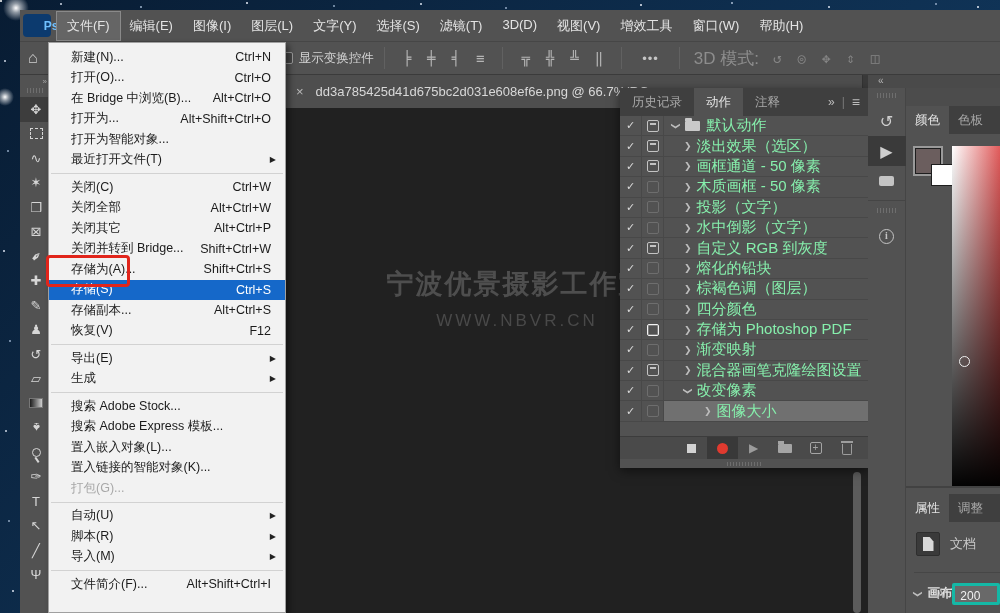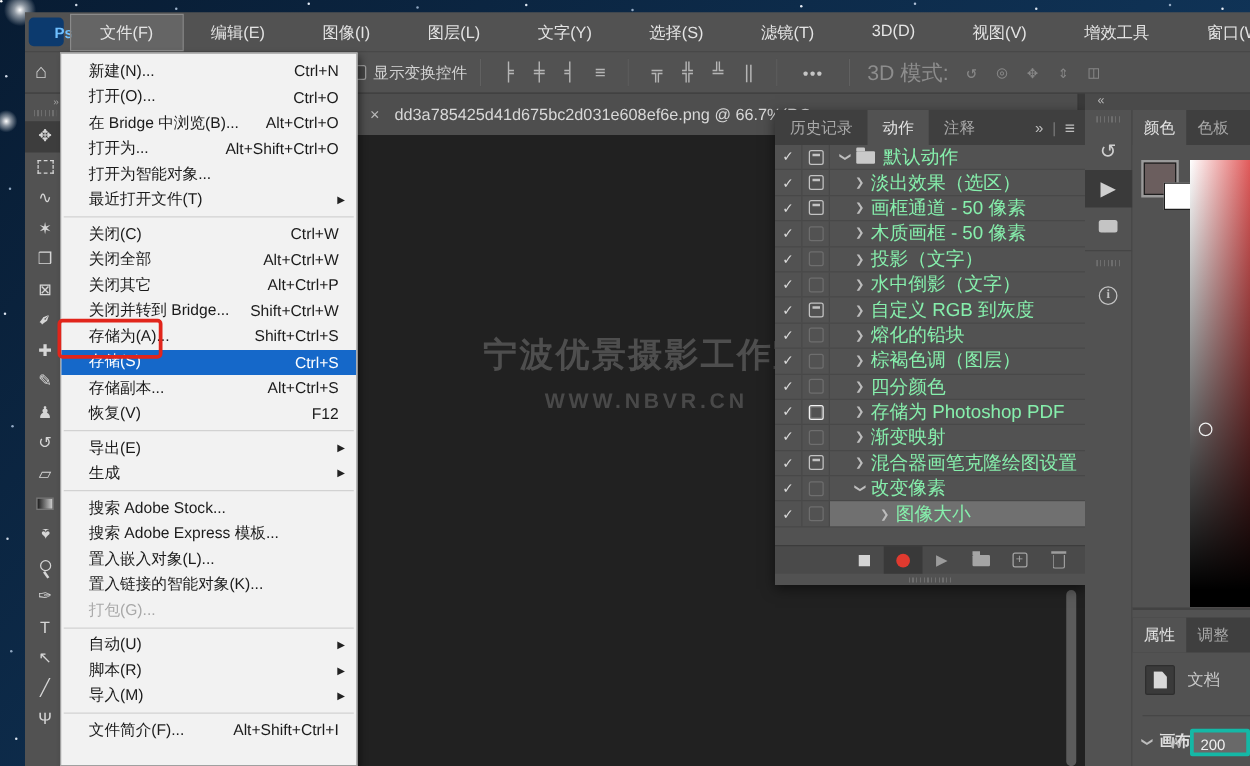--- a/index.html
+++ b/index.html
@@ -21,21 +21,21 @@
     background:radial-gradient(circle,#ffffff 0%,rgba(255,255,255,.5) 30%,rgba(255,255,255,0) 70%); }
 
   
   .window { position:absolute; left:20px; top:10px; width:980px; height:603px; background:#535353; }
 
   
   .menubar { position:absolute; left:0; top:0; width:100%; height:32px; background:#525252;
     display:flex; align-items:center; border-bottom:1px solid #464646; }
   .ps-logo { width:23px; height:23px; margin:0 6px 0 3px; border-radius:4px; background:#0c3a6e;
     color:#6fc0ff; font-weight:bold; font-size:12px; display:flex; align-items:center; justify-content:center;padding-left:28px; }
-  .menu-item { color:#e4e4e4; font-size:13px; padding:5px 23px; white-space:nowrap; }
+  .menu-item { color:#e4e4e4; font-size:13px; padding:5px 10px; white-space:nowrap; }
   .menu-item.active { background:#656565; outline:1px solid #8a8a8a; }
 
   
   .optionsbar { position:absolute; left:0; top:32px; width:100%; height:33px; background:#525252;
     border-bottom:1px solid #3b3b3b; display:flex; align-items:center; color:#bdbdbd; }
   .home-ico { margin-left:8px; font-size:16px; color:#cfcfcf; }
   .opt-group { display:flex; align-items:center; }
   .opt-check { width:12px; height:12px; border:1px solid #9a9a9a; border-radius:2px; background:#454545; margin-right:6px; }
   .opt-label { font-size:12.5px; color:#d2d2d2; white-space:nowrap; }
   .vsep { width:1px; height:22px; background:#414141; border-right:1px solid #616161; margin:0 10px; }
@@ -63,21 +63,21 @@
 
   
   .tabbar { position:absolute; left:32px; top:65px; width:816px; height:33px; background:#3a3a3a; }
   .doctab { position:absolute; left:233px; top:0; width:578px; height:33px; background:#4e4e4e;
     display:flex; align-items:center; border-right:1px solid #333; }
   .doctab .close { color:#b9b9b9; font-size:13px; padding:0 12px 0 11px; }
   .doctab .title { color:#d8d8d8; font-size:13px; white-space:nowrap; overflow:hidden; }
   .canvas { position:absolute; left:32px; top:98px; width:816px; bottom:0; background:#212121; overflow:hidden; }
   .watermark { position:absolute; left:300px; top:158px; width:330px; text-align:center; }
   .wm1 { font-size:27px; font-weight:bold; color:#4e4e4e; letter-spacing:2px; white-space:nowrap; }
-  .wm2 { font-size:17px; font-weight:bold; color:#494949; letter-spacing:3px; margin-top:9px; }
+  .wm2 { font-size:17px; font-weight:normal; color:#494949; letter-spacing:3px; margin-top:9px; }
   .vscroll { position:absolute; right:7px; top:364px; width:8px; bottom:0; background:#5b5b5b; border-radius:4px; }
 
   
   .actions-panel { position:absolute; left:600px; top:78px; width:248px; height:380px;
     background:#525252; box-shadow:0 3px 10px rgba(0,0,0,.5); display:flex; flex-direction:column; }
   .ap-header { height:28px; background:#3f3f3f; display:flex; align-items:stretch; }
   .ap-tab { padding:0 12px; font-size:12.5px; color:#a9a9a9; display:flex; align-items:center; }
   .ap-tab.active { background:#525252; color:#e4e4e4; }
   .ap-header-right { margin-left:auto; display:flex; align-items:center; color:#bdbdbd; padding-right:8px; gap:7px; font-size:12px; }
   .ap-body { flex:1; overflow:hidden; }
@@ -119,21 +119,21 @@
   .strip-grip { width:20px; height:5px; margin:5px 0 8px; background:repeating-linear-gradient(90deg,#6e6e6e 0 1px,transparent 1px 3px); }
   .strip-ico { width:38px; height:30px; display:flex; align-items:center; justify-content:center; color:#cfcfcf; font-size:16px; }
   .strip-ico.pressed { background:#3a3a3a; }
   .strip-div { width:38px; height:1px; background:#454545; margin:4px 0 2px; }
   .bubble { width:15px; height:10px; background:#c4c4c4; border-radius:2px; position:relative; }
   .bubble::after { content:""; position:absolute; bottom:-4px; left:3px; border:4px solid transparent; border-top-color:#c4c4c4; border-left-width:2px; border-right-width:2px; }
   .info-c { width:15px; height:15px; border:1.5px solid #c4c4c4; border-radius:50%; color:#c4c4c4;
     font:bold 10px/12px "Liberation Serif","DejaVu Serif",serif; text-align:center; }
 
   .panels { position:absolute; left:38px; top:0; width:94px; bottom:0; }
-  .color-panel { position:absolute; left:0; top:13px; width:94px; height:398px; background:#525252; overflow:hidden; }
+  .color-panel { position:absolute; left:0; top:31px; width:94px; height:398px; background:#525252; overflow:hidden; }
   .cp-header { height:28px; background:#3f3f3f; display:flex; }
   .cp-tab { padding:0 9px; font-size:12.5px; color:#a9a9a9; display:flex; align-items:center; white-space:nowrap; }
   .cp-tab.active { background:#525252; color:#e4e4e4; }
   .swatches { position:absolute; left:9px; top:42px; width:36px; height:36px; }
   .sw-fg { position:absolute; left:0; top:0; width:26px; height:26px; background:#6b5e5e;
     border:1px solid #1e1e1e; box-shadow:0 0 0 2px #9a9a9a; }
   .sw-bg { position:absolute; left:16px; top:16px; width:22px; height:22px; background:#ffffff; border:1px solid #1e1e1e; }
   .hue-cube { position:absolute; left:46px; top:40px; width:48px; height:358px;
     background:linear-gradient(to bottom,rgba(0,0,0,0),#000 96%),linear-gradient(to right,#ffffff,#e25b5b); }
   .hue-marker { position:absolute; left:7px; top:210px; width:11px; height:11px; border:1.5px solid #f0f0f0; border-radius:50%; }

